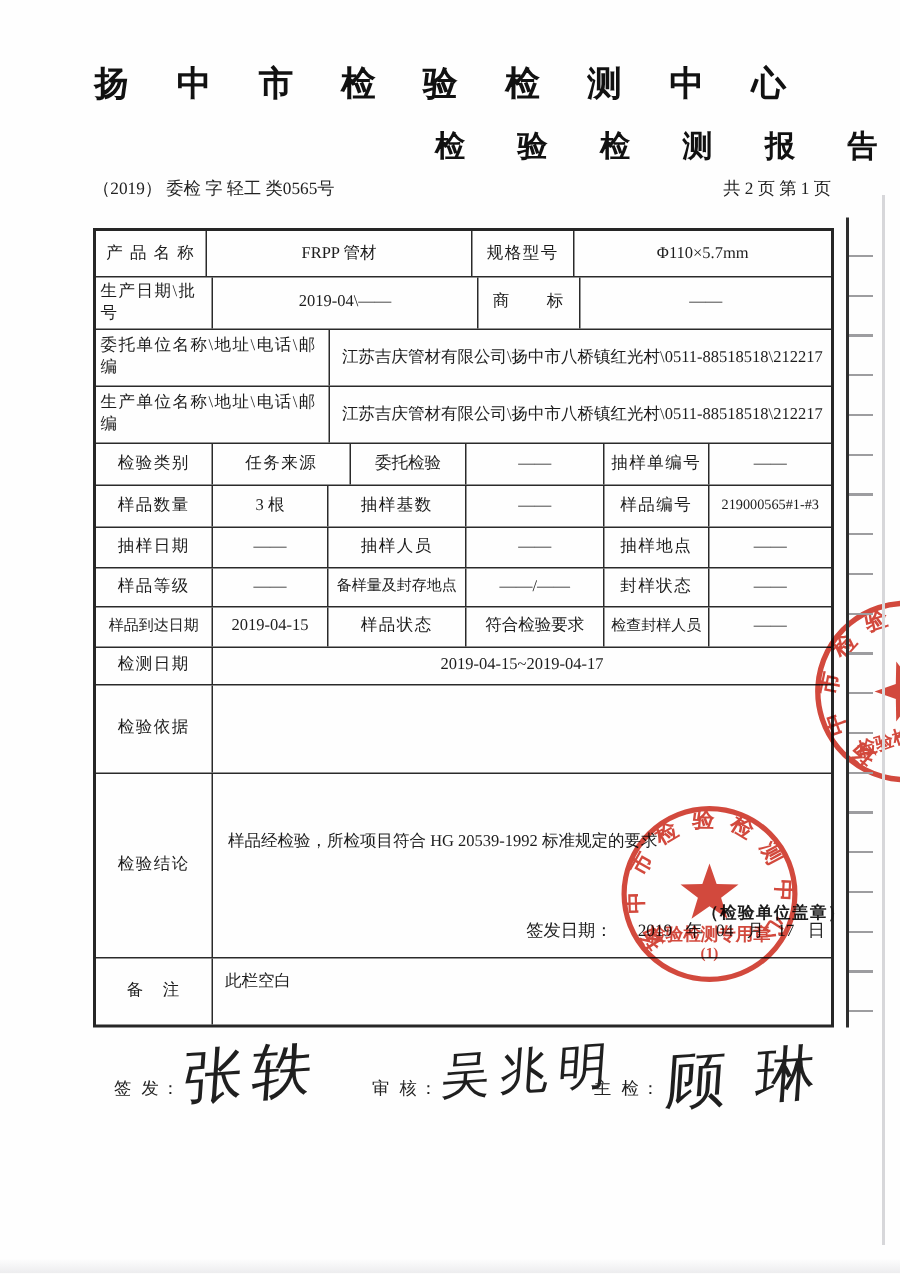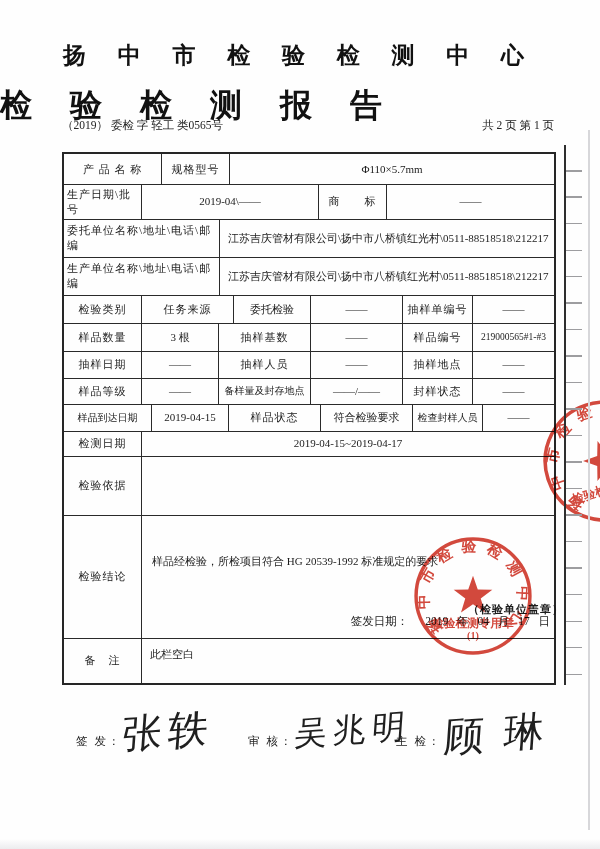--- a/index.html
+++ b/index.html
@@ -15,21 +15,21 @@
     color:#1c1c1c;
   }
   
   .org-title{
     position:absolute;top:40px;left:0;width:600px;
     text-align:center;font-size:23px;font-weight:bold;
     letter-spacing:13px;color:#111;
   }
   .report-title{
     position:absolute;top:84px;left:0;width:600px;
-    text-align:left;font-size:32px;font-weight:bold;
+    text-align:right;font-size:20px;font-weight:bold;
     letter-spacing:15px;color:#111;
   }
   .meta-line{
     position:absolute;top:118px;left:62px;width:492px;
     display:flex;justify-content:space-between;
     font-size:11.5px;color:#222;
   }
   
   .report-table{
     position:absolute;left:62px;top:152px;width:490px;
@@ -50,21 +50,21 @@
   .cell.last{flex:1;border-right:none;}
   .cell.left{justify-content:flex-start;padding-left:8px;text-align:left;}
   .lab{letter-spacing:1px;}
   
   .concl-cell{position:relative;display:block;padding:0;}
   .concl-text{position:absolute;top:38px;left:10px;width:380px;font-size:11px;}
   .seal-hint{position:absolute;top:86px;right:-10px;font-size:11px;letter-spacing:1px;font-weight:bold;}
   .issue-line{position:absolute;bottom:8px;right:4px;font-size:11.5px;}
   .issue-line .date{word-spacing:6px;margin-left:14px;}
   
-  .sig-line{position:absolute;left:0;top:708px;width:600px;height:90px;}
+  .sig-line{position:absolute;left:0;top:692px;width:600px;height:90px;}
   .sig-label{position:absolute;font-size:11.5px;letter-spacing:2px;color:#222;top:26px;}
   .sig-name{
     position:absolute;font-size:40px;color:#1f1f1f;
     transform:rotate(-4deg) skewX(-8deg);
     font-weight:500;letter-spacing:6px;white-space:nowrap;
   }
   
   .stamp{position:absolute;mix-blend-mode:multiply;opacity:.92;}
   .stamp svg{display:block;}
   .stamp-main{left:412px;top:535px;}
@@ -93,21 +93,22 @@
   <div class="org-title">扬 中 市 检 验 检 测 中 心</div>
   <div class="report-title">检 验 检 测 报 告</div>
   <div class="meta-line">
     <span>（2019） 委检 字 轻工 类0565号</span>
     <span>共 2 页 第 1 页</span>
   </div>
 
   <div class="report-table">
 
     <div class="trow" style="min-height:30px">
-      <div class="cell lab" style="width:98px">产 品 名 称</div>
+      <div class="cell lab" style="width:74px">产 品 名 称</div>
+      <div class="cell" style="width:177px">FRPP 管材</div>
       <div class="cell lab" style="width:68px">规格型号</div>
       <div class="cell last">Φ110×5.7mm</div>
     </div>
 
     <div class="trow" style="min-height:29px">
       <div class="cell lab" style="width:78px">生产日期\批号</div>
       <div class="cell" style="width:177px">2019-04\——</div>
       <div class="cell lab" style="width:68px">商　　标</div>
       <div class="cell last">——</div>
     </div>
@@ -152,21 +153,21 @@
     <div class="trow" style="min-height:25px">
       <div class="cell lab" style="width:78px">样品等级</div>
       <div class="cell" style="width:77px">——</div>
       <div class="cell" style="width:92px;font-size:10px">备样量及封存地点</div>
       <div class="cell" style="width:92px">——/——</div>
       <div class="cell lab" style="width:70px">封样状态</div>
       <div class="cell last">——</div>
     </div>
 
     <div class="trow" style="min-height:26px">
-      <div class="cell" style="width:88px;font-size:10px">样品到达日期</div>
+      <div class="cell" style="width:78px;font-size:10px">样品到达日期</div>
       <div class="cell" style="width:77px">2019-04-15</div>
       <div class="cell lab" style="width:92px">样品状态</div>
       <div class="cell" style="width:92px">符合检验要求</div>
       <div class="cell" style="width:70px;font-size:10px">检查封样人员</div>
       <div class="cell last">——</div>
     </div>
 
     <div class="trow" style="min-height:24px">
       <div class="cell lab" style="width:78px">检测日期</div>
       <div class="cell last">2019-04-15~2019-04-17</div>

